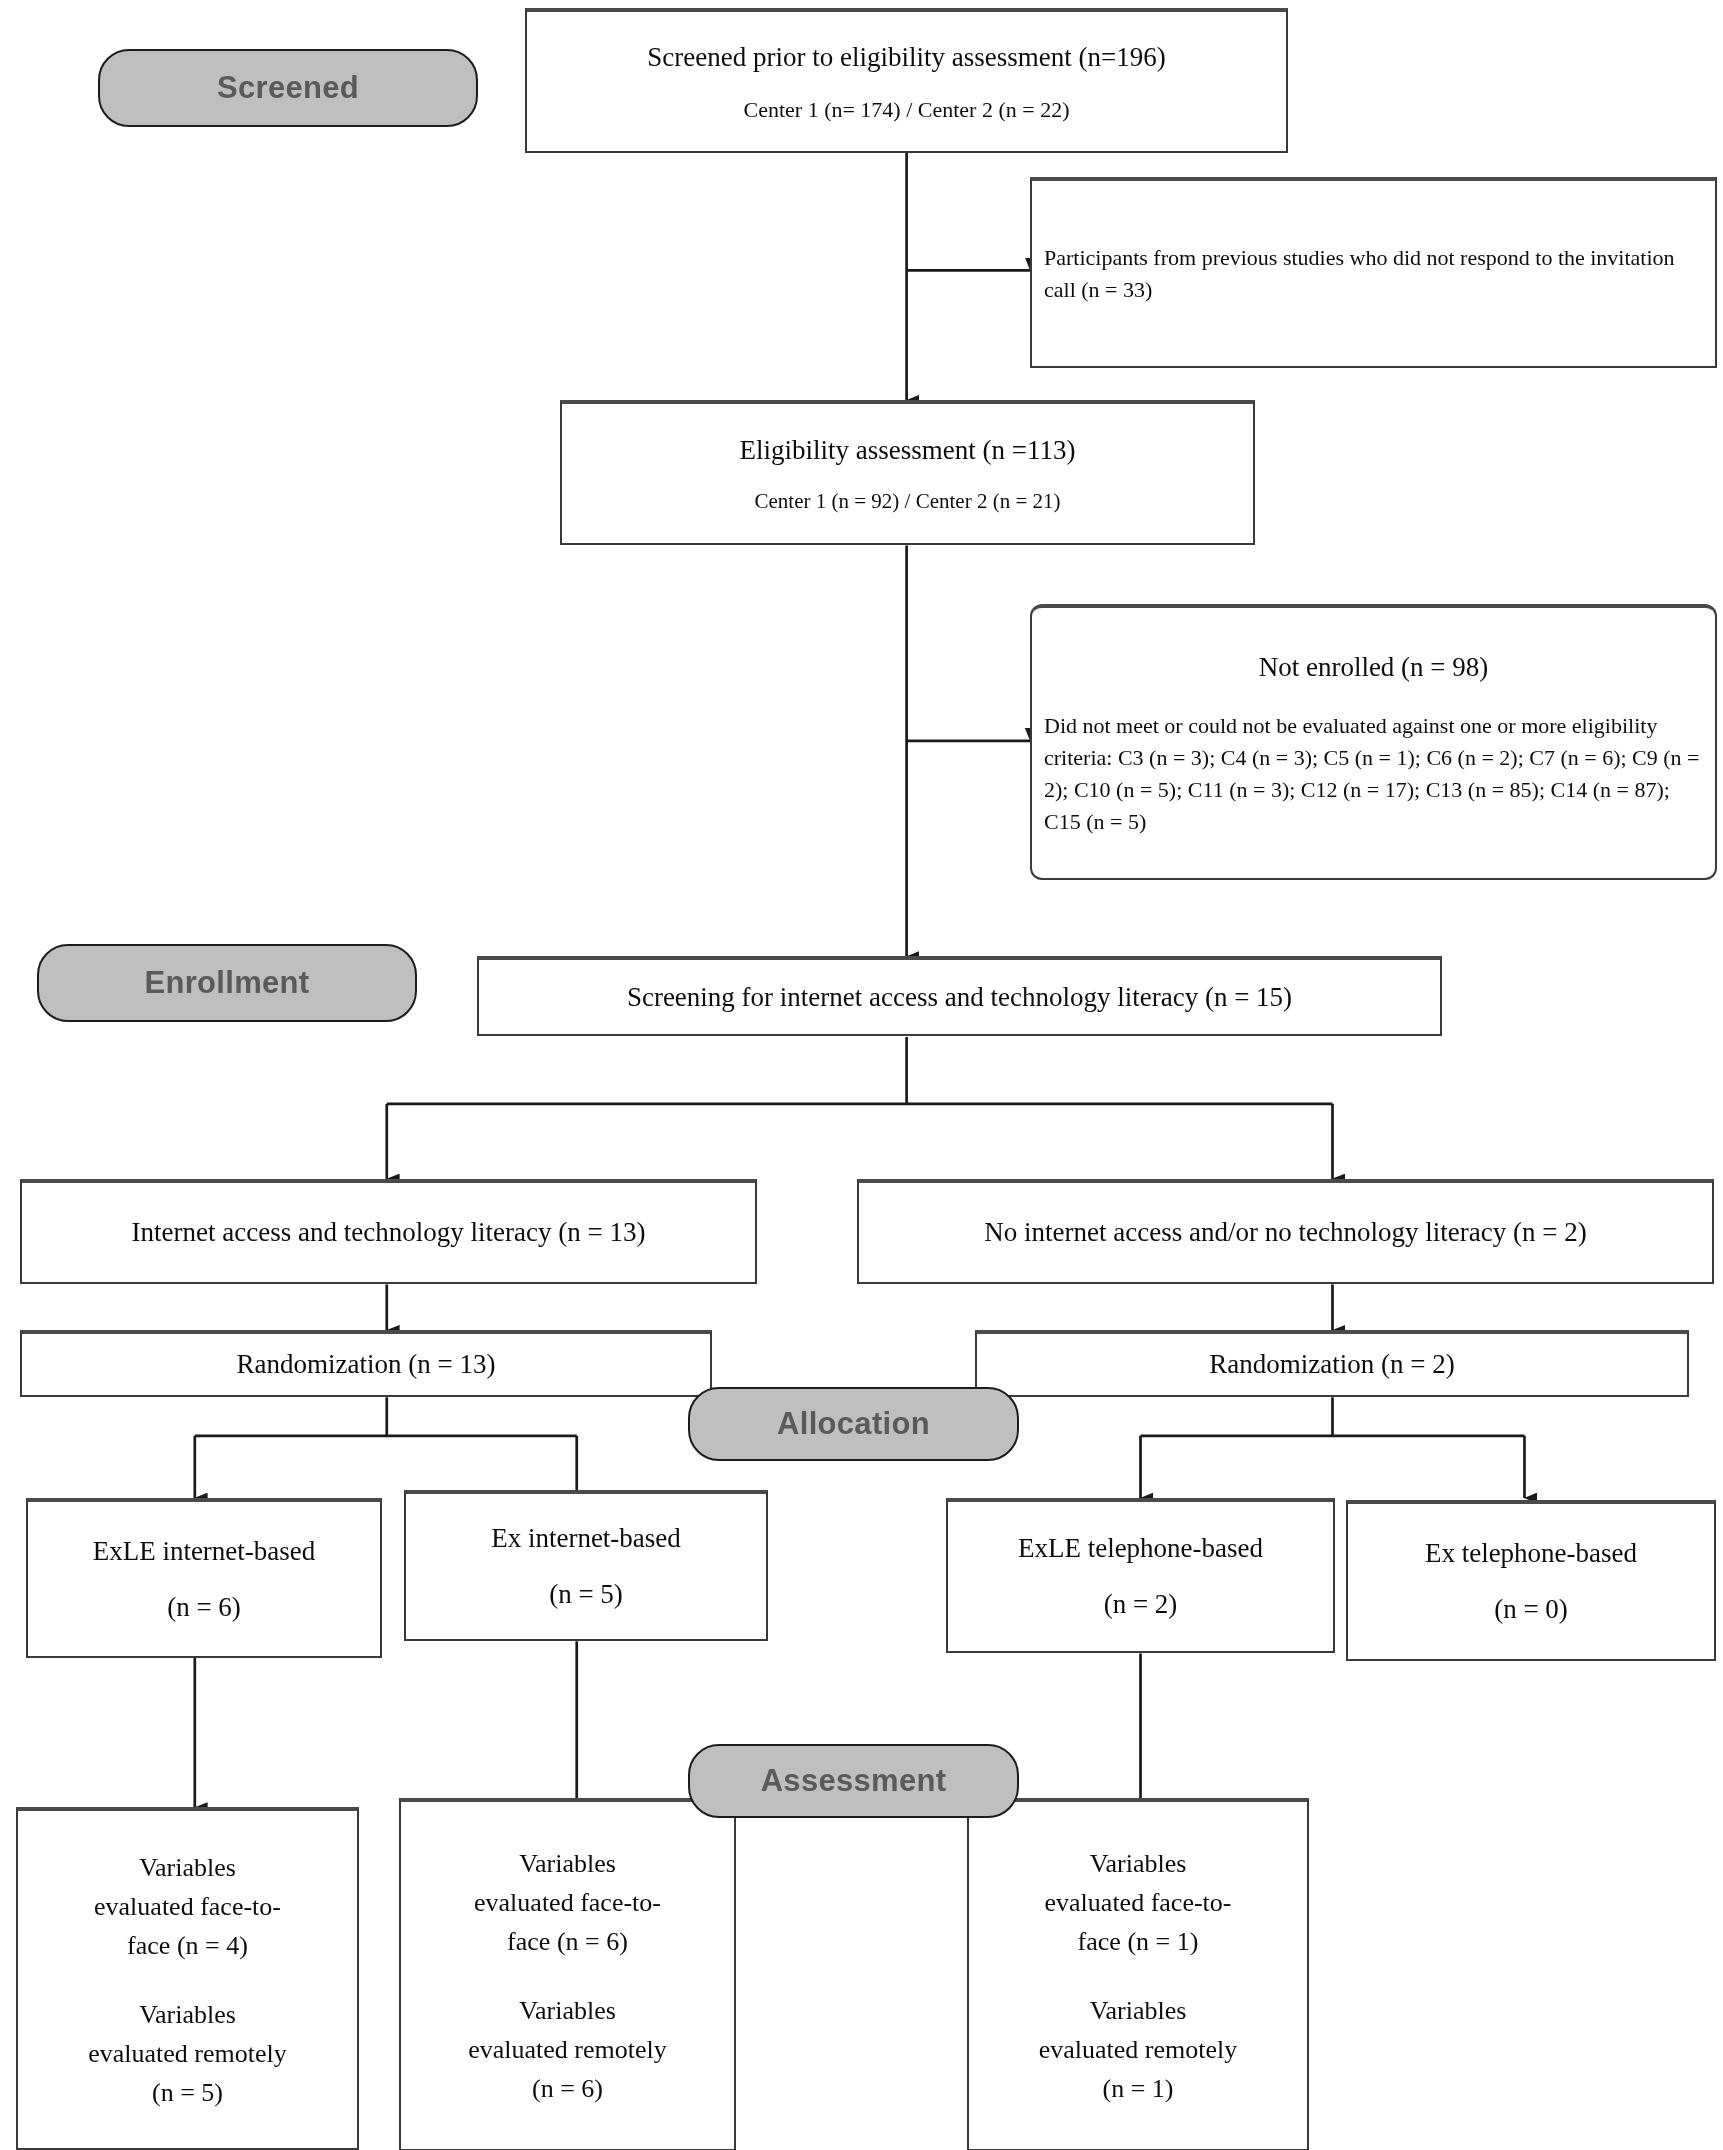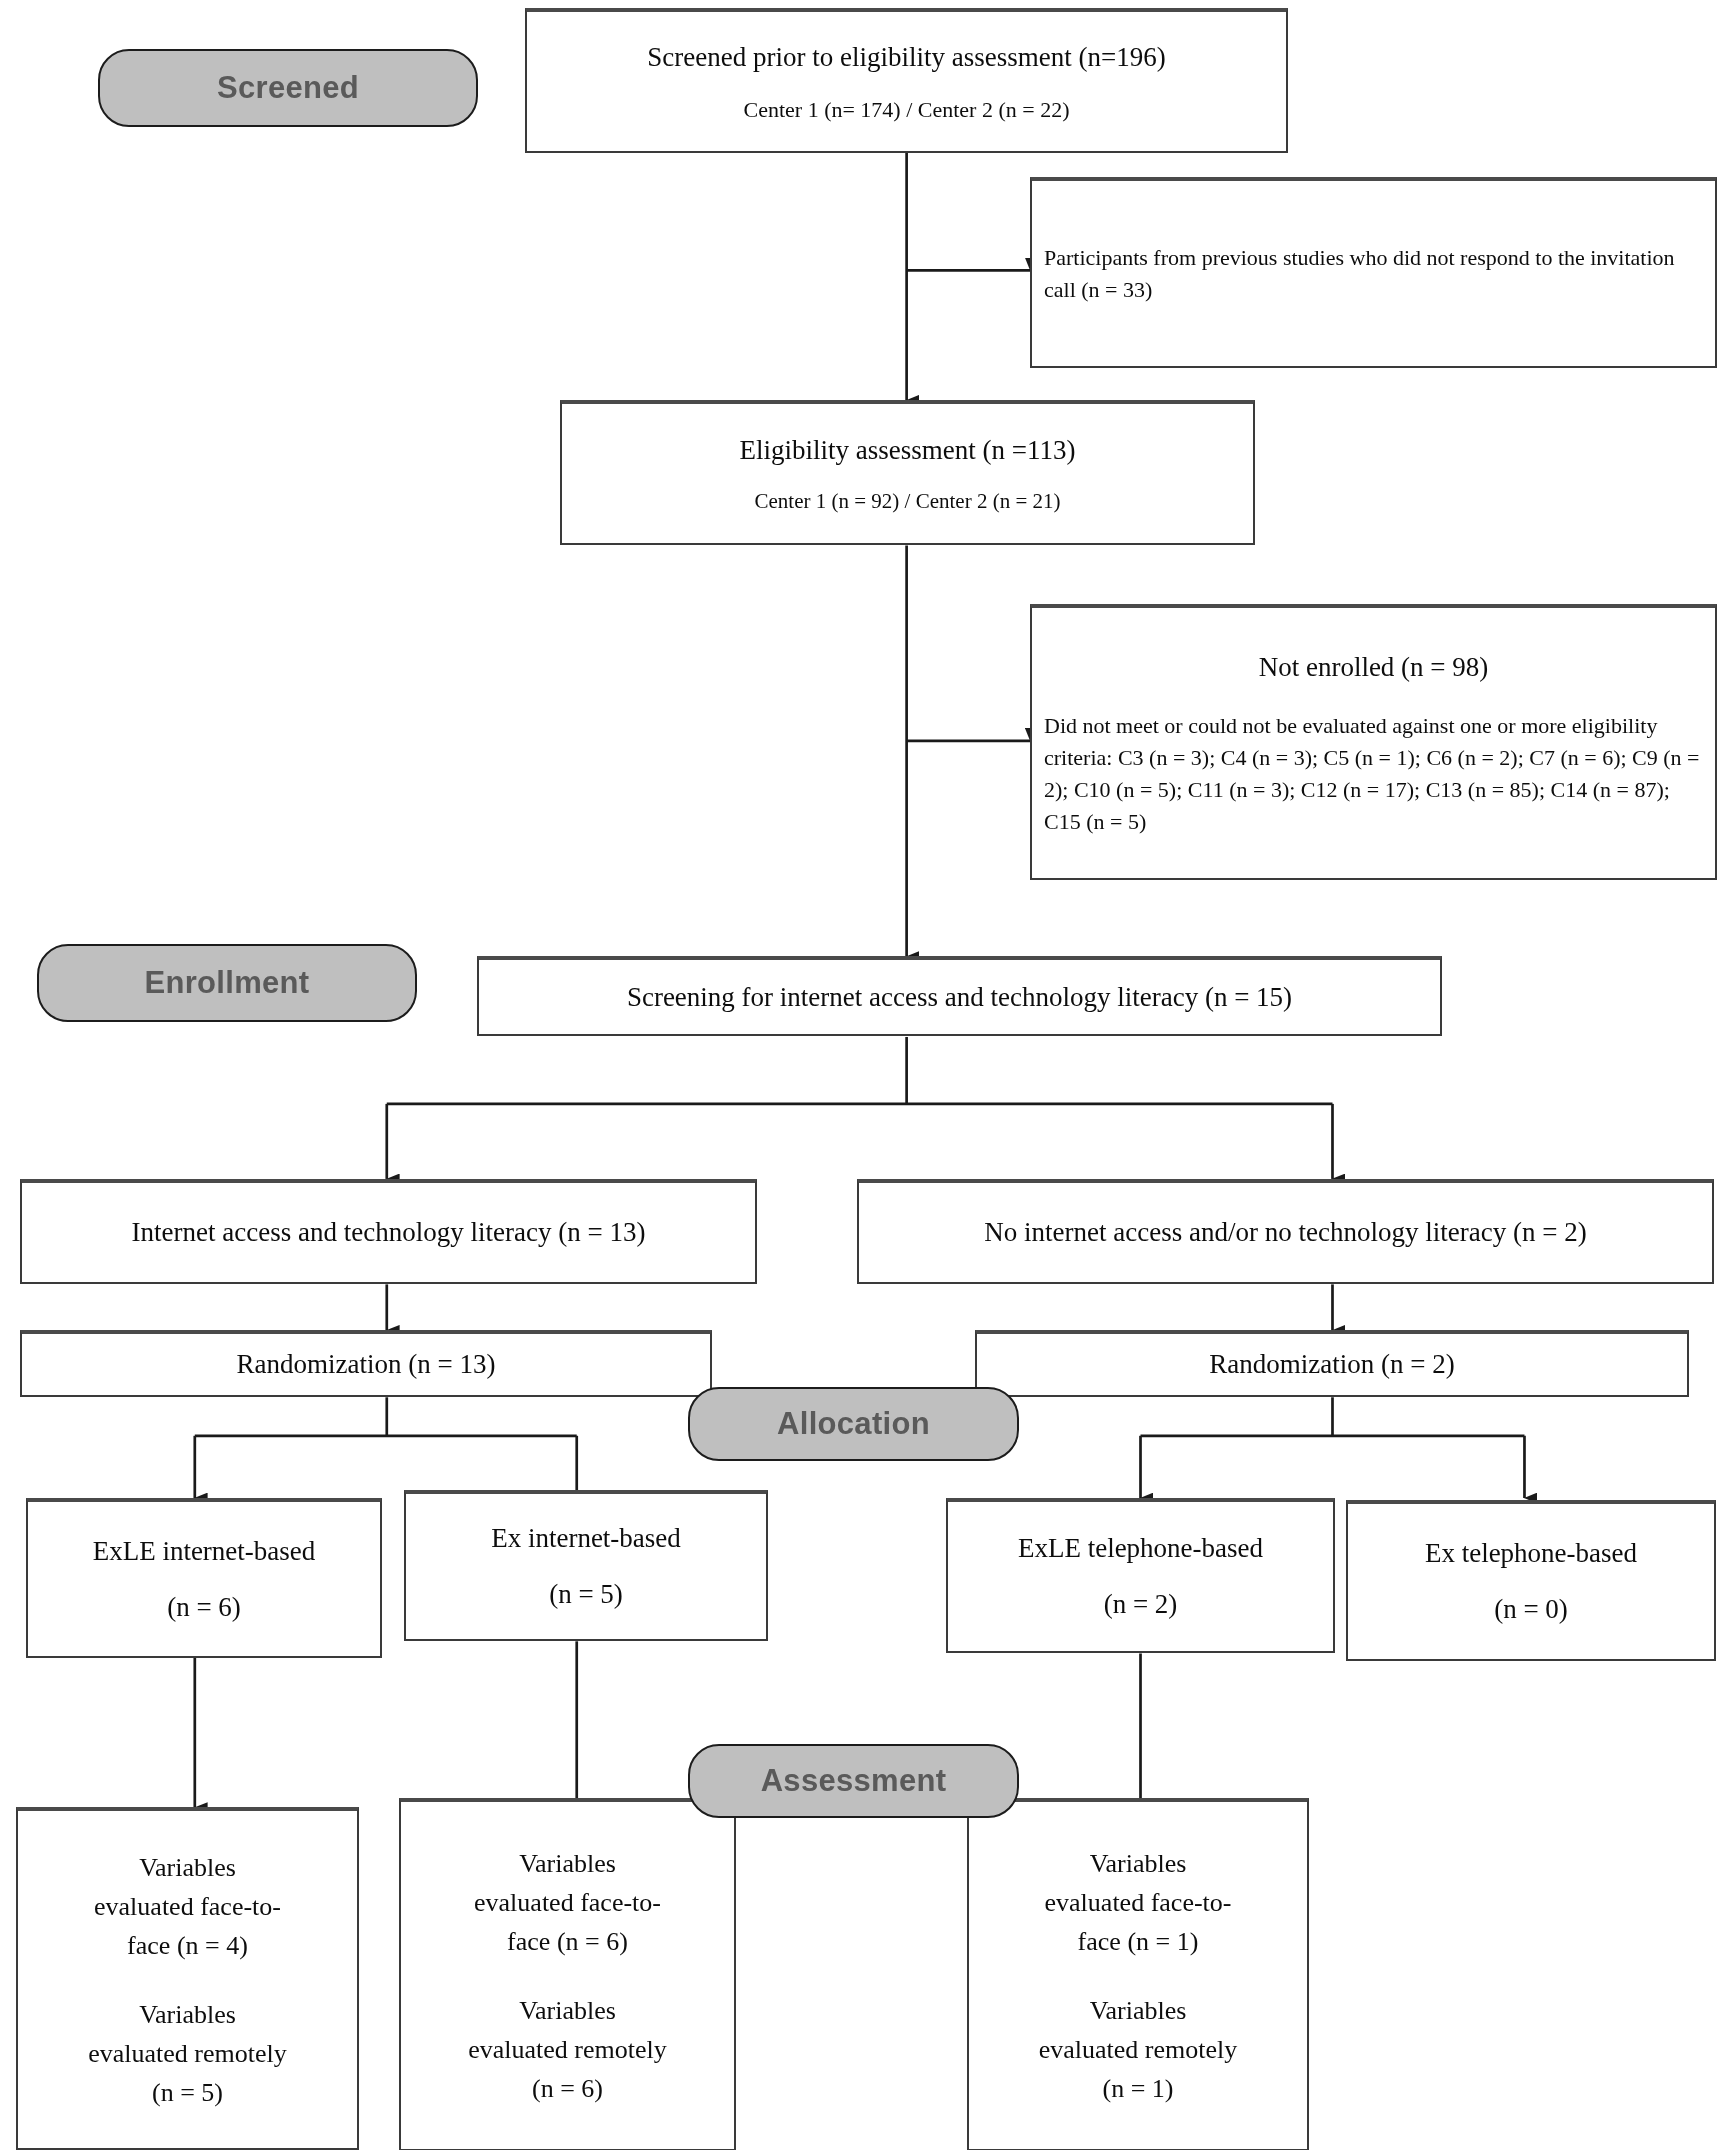--- a/index.html
+++ b/index.html
@@ -114,21 +114,21 @@
 
   <div class="box left-align" style="left:1030px;top:177px;width:687px;height:191px;font-size:22px;line-height:1.44;padding:9.5px 12px;">
     <p>Participants from previous studies who did not respond to the invitation call (n = 33)</p>
   </div>
 
   <div class="box" style="left:560px;top:400px;width:695px;height:145px;">
     <p class="hdr">Eligibility assessment (n =113)</p>
     <p style="font-size:21px;">Center 1 (n = 92) / Center 2 (n = 21)</p>
   </div>
 
-  <div class="box left-align" style="left:1030px;top:604px;width:687px;height:276px;font-size:22px;line-height:1.45;padding:9.5px 12px;">
+  <div class="box left-align" style="left:1030px;top:604px;width:687px;height:276px;font-size:22px;line-height:1.45;padding:9.5px 12px;border-radius:12px;">
     <p class="hdr" style="margin-bottom:5.4px;">Not enrolled (n = 98)</p>
     <p>Did not meet or could not be evaluated against one or more eligibility criteria: C3 (n = 3); C4 (n = 3); C5 (n = 1); C6 (n = 2); C7 (n = 6); C9 (n = 2); C10 (n = 5); C11 (n = 3); C12 (n = 17); C13 (n = 85); C14 (n = 87); C15 (n = 5)</p>
   </div>
 
   <div class="box" style="left:477px;top:956px;width:965px;height:80px;">
     <p class="hdr">Screening for internet access and technology literacy (n = 15)</p>
   </div>
 
   <div class="box" style="left:20px;top:1179px;width:737px;height:105px;">
     <p class="hdr">Internet access and technology literacy (n = 13)</p>

